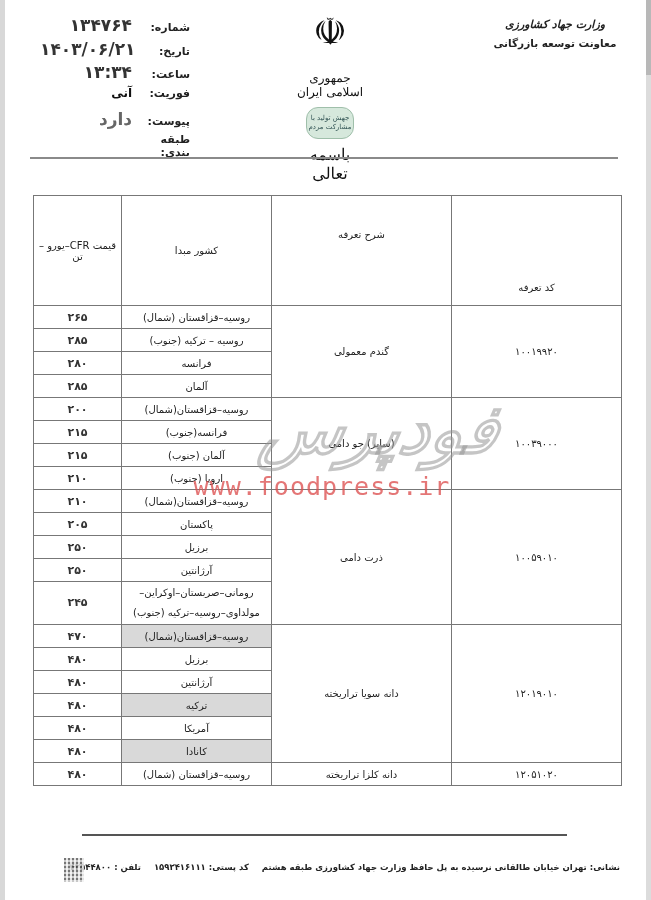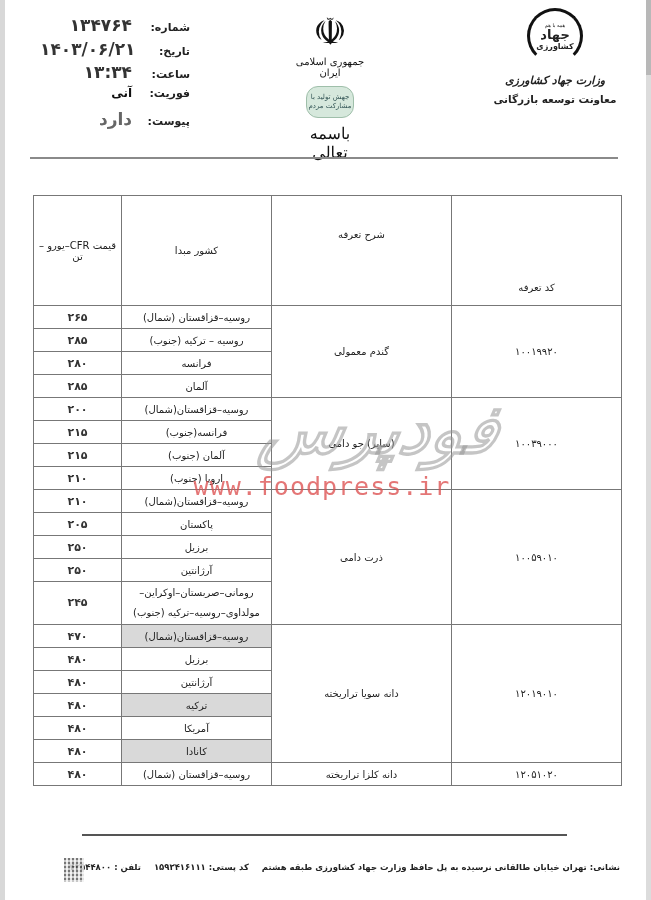--- a/index.html
+++ b/index.html
@@ -17,21 +17,21 @@
   .meta { position:absolute; top:15px; left:40px; width:150px; direction:rtl; }
   .meta-row { display:flex; justify-content:flex-start; align-items:baseline; height:23.5px; font-size:11px; }
   .meta-label { font-weight:bold; width:52px; text-align:right; color:#222; }
   .meta-value { color:#333; padding-right:6px; font-size:17px;font-weight:bold; }
   .meta-value.bold { font-weight:bold; font-size:12px; color:#111; }
   .meta-value.light { color:#666; }
 
   
   .emblem { position:absolute; left:290px; top:10px; width:80px; text-align:center; }
   .emblem .allah { font-size:38px; line-height:44px; color:#111; }
-  .emblem .iri { font-size:10px; color:#111; margin-top:2px; font-family:"DejaVu Serif", serif; }
+  .emblem .iri { font-size:12px; color:#111; margin-top:17px; font-family:"DejaVu Serif", serif; }
   .emblem .year-badge {
     margin:8px auto 0; width:46px; height:30px; border-radius:12px;
     background:#d6e8dc; border:1px solid #9fbfaa; font-size:7px; color:#355;
     display:flex; align-items:center; justify-content:center; line-height:9px;
   }
   .emblem .besm { margin-top:6px; font-size:16px; color:#111; font-family:Liberation Sans, sans-serif; }
 
   
   .logo { position:absolute; left:490px; top:8px; width:130px; text-align:center; direction:rtl; }
   .logo .ring {
@@ -112,35 +112,34 @@
     <span class="meta-value">۱۳:۳۴</span>
   </div>
   <div class="meta-row">
     <span class="meta-label">فوریت:</span>
     <span class="meta-value bold">آنی</span>
   </div>
   <div class="meta-row">
     <span class="meta-label">پیوست:</span>
     <span class="meta-value light">دارد</span>
   </div>
+  <div class="meta-row">
+    <span class="meta-label">طبقه بندی:</span>
+    <span class="meta-value"></span>
+  </div>
 </div>
 
 <div class="emblem">
   <div class="allah">☫</div>
   <div class="iri">جمهوری اسلامی ایران</div>
   <div class="year-badge">جهش تولید با مشارکت مردم</div>
   <div class="besm">باسمه تعالی</div>
 </div>
 
 <div class="logo">
-  <div class="ring">
-    <span class="small">همه با هم</span>
-    <span class="big">جهاد</span>
-    <span class="mid">کشاورزی</span>
-  </div>
   <div class="ministry">وزارت جهاد کشاورزی</div>
   <div class="deputy">معاونت توسعه بازرگانی</div>
 </div>
 
 <div class="header-line"></div>
 
 <table class="tariff">
   <colgroup>
     <col style="width:170px">
     <col style="width:180px">

